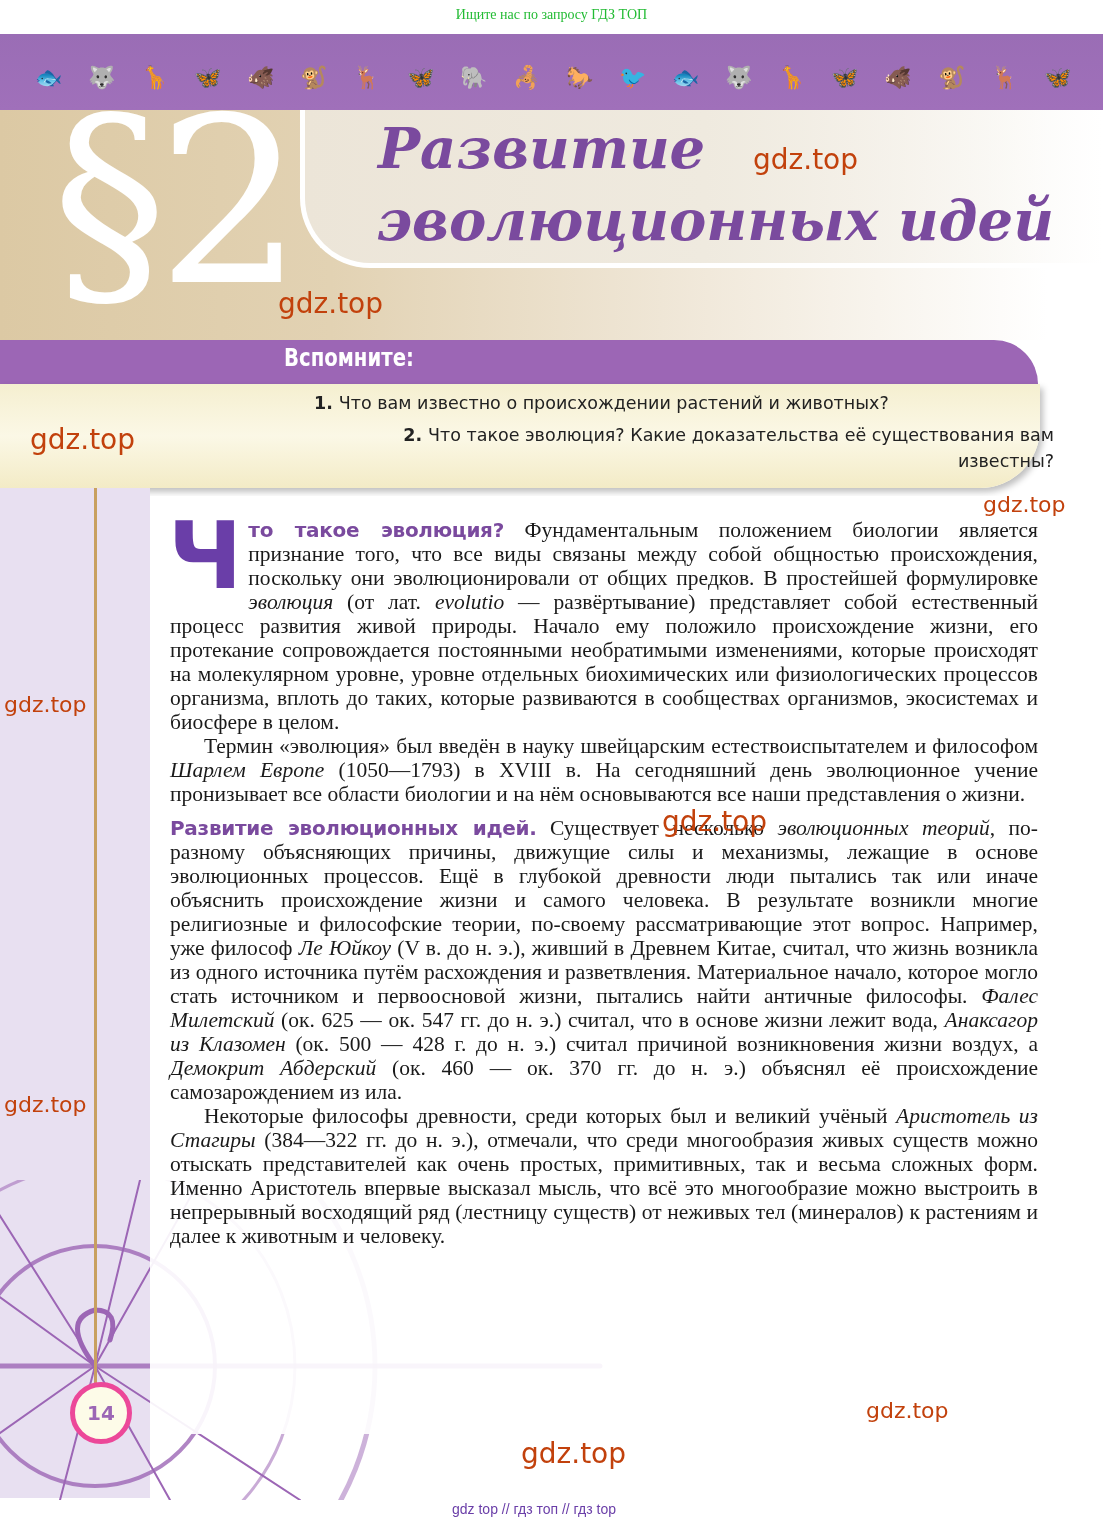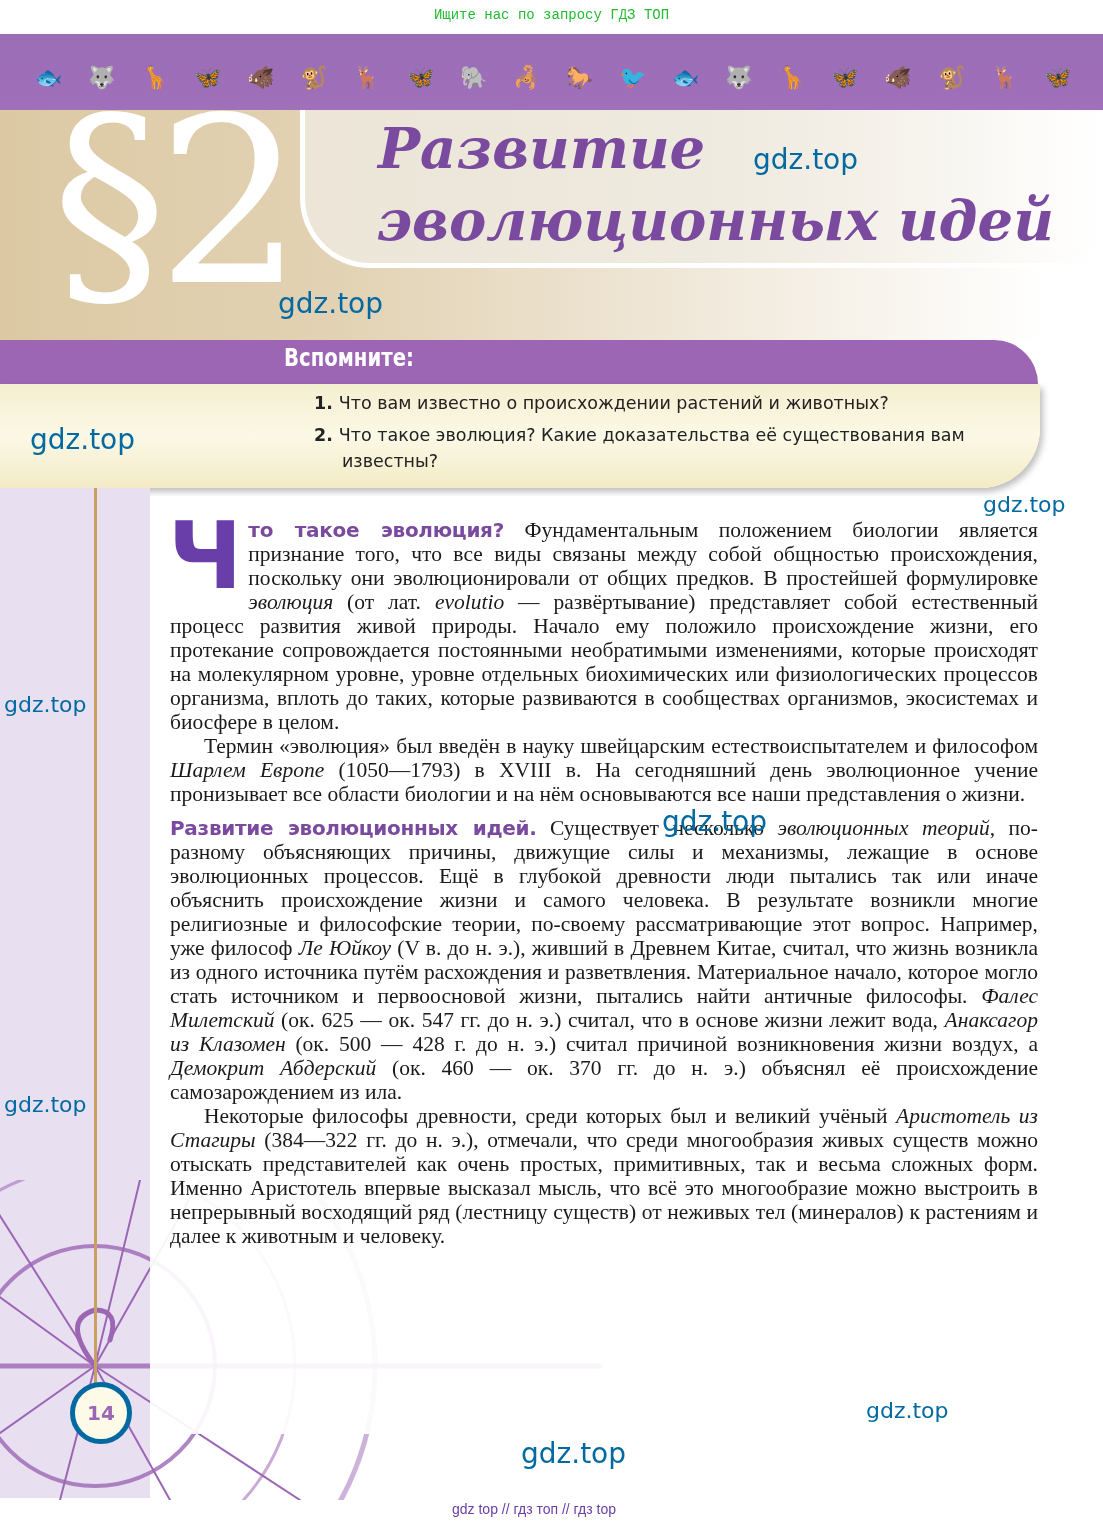--- a/index.html
+++ b/index.html
@@ -1,21 +1,21 @@
 <!DOCTYPE html>
 <html><head>
 <meta charset="utf-8">
 <style>
   * { box-sizing: border-box; margin: 0; padding: 0; }
   html, body { width: 1103px; height: 1528px; background: #ffffff; overflow: hidden; }
   body { position: relative; font-family: "DejaVu Serif", serif; }
 
   .top-banner {
     position: absolute; left: 0; top: 0; width: 1103px; height: 34px;
-    text-align: center; font-family: Liberation Mono, monospace;
+    text-align: center; font-family: Liberation Serif, serif;
     font-size: 14px; color: #22bb33; line-height: 30px;
   }
 
   .animal-strip {
     position: absolute; left: 0; top: 34px; width: 1103px; height: 76px;
     background: linear-gradient(180deg, #9a6db5 0%, #a070ba 100%);
     display: flex; align-items: center; justify-content: space-between;
     padding: 12px 28px 0 32px;
   }
   .animal-strip span {
@@ -73,21 +73,21 @@
     position: absolute; left: 94px; top: 488px; width: 3px; height: 900px; background: #c8a060;
   }
   .text-panel {
     position: absolute; left: 150px; top: 496px; width: 900px; height: 938px;
     background: rgba(255,255,255,0.92);
   }
   .deco-svg { position: absolute; left: 0; top: 1180px; }
 
   .page-num {
     position: absolute; left: 70px; top: 1382px; width: 62px; height: 62px;
-    border-radius: 50%; background: #fdfbe8; border: 5px solid #0369a1;
+    border-radius: 50%; background: #fdfbe8; border: 5px solid #ec4899;
     font-family: "DejaVu Sans", sans-serif; font-weight: bold; font-size: 20px;
     color: #9c66b5; text-align: center; line-height: 52px;
   }
 
   .body-text {
     position: absolute; left: 170px; top: 518px; width: 868px;
     font-family: "Liberation Serif", serif; font-size: 21.5px; line-height: 24px; color: #1a1a1a;
     text-align: justify;
   }
   .body-text p { text-indent: 0; }
@@ -98,21 +98,21 @@
     font-family: "DejaVu Sans", sans-serif; font-weight: bold; color: #7a4a9e;
     font-size: 20px; letter-spacing: -0.3px;
   }
   .drop-cap {
     float: left; font-family: "DejaVu Sans", sans-serif; font-weight: bold;
     color: #6a3ea8; font-size: 92px; line-height: 70px; height: 70px;
     margin: 4px 6px 0 -2px;
   }
 
   .wm {
-    position: absolute; font-family: "DejaVu Sans", sans-serif; color: #0369a1; line-height: 1; text-align: center;
+    position: absolute; font-family: "DejaVu Sans", sans-serif; color: #c2410c; line-height: 1; text-align: center;
   }
   .footer-links {
     position: absolute; left: 452px; top: 1501px; font-family: "Liberation Sans", sans-serif;
     font-size: 14px; color: #6a3ea8; text-align: right;
   }
 </style>
 </head>
 <body>
 
 <div class="top-banner">Ищите нас по запросу ГДЗ ТОП</div>
@@ -145,21 +145,21 @@
 <div class="title-box"></div>
 <div class="title-line l1">Развитие</div>
 <div class="title-line l2">эволюционных идей</div>
 
 <div class="recall-header"></div>
 <div class="recall-title">Вспомните:</div>
 <div class="recall-body"></div>
 <div class="recall-q" style="top:390px;">
   <b>1.</b><span>Что вам известно о происхождении растений и животных?</span>
 </div>
-<div class="recall-q" style="top:422px;">
+<div class="recall-q" style="top:422px;text-align:right;">
   <b>2.</b><span>Что такое эволюция? Какие доказательства её существования вам</span>
   <span class="cont">известны?</span>
 </div>
 
 <div class="side-panel"></div>
 
 <svg class="deco-svg" width="620" height="320" viewBox="0 0 620 320">
   <g fill="none" stroke="#9c66b5" stroke-linecap="round">
     <circle cx="95" cy="186" r="120" stroke-width="4" opacity="0.8"></circle>
     <circle cx="95" cy="186" r="200" stroke-width="3" opacity="0.55"></circle>

